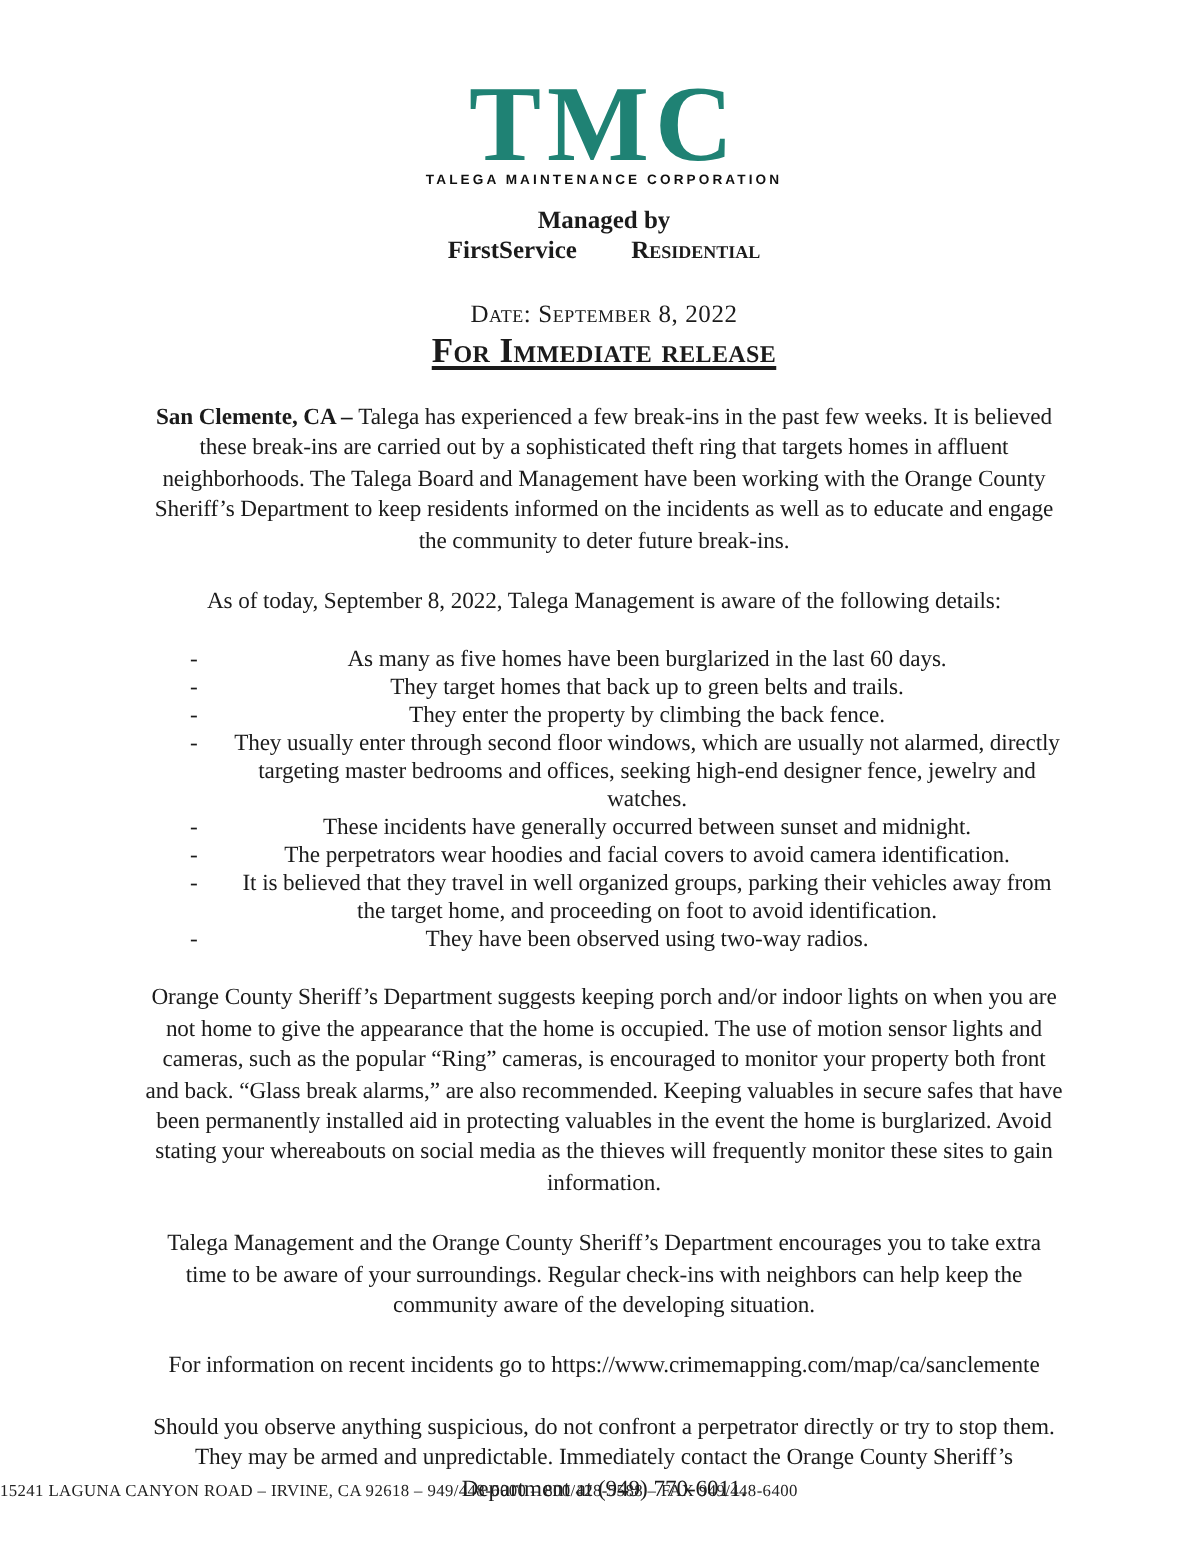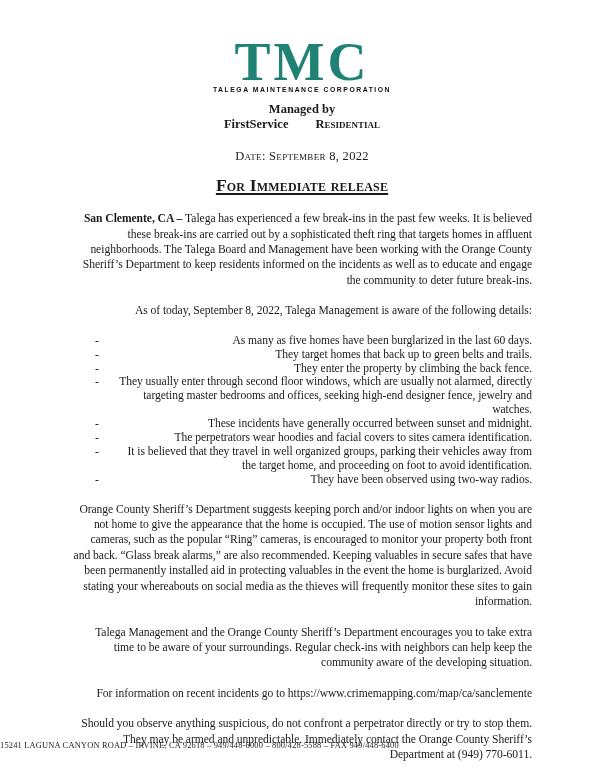--- a/index.html
+++ b/index.html
@@ -60,30 +60,29 @@
 
   .headline {
     display: inline-block;
     font-variant: small-caps;
     font-weight: bold;
     font-size: 17.5px;
     letter-spacing: 0.2px;
     text-decoration: underline;
     text-decoration-thickness: 1.5px;
     text-underline-offset: 2px;
-    margin-top: 11px;
   }
 
   
   .doc-body {
     margin-top: 15px;
     font-size: 11.6px;
     line-height: 15.4px;
     letter-spacing: -0.05px;
-    text-align: right;
+    text-align: center;
   }
   .doc-body p { margin: 0 0 15px 0; }
   .lead-bold { font-weight: bold; }
 
   ul.details {
     list-style: none;
     margin: 0 0 15px 0;
     padding: 0;
     line-height: 13.9px;
   }
@@ -155,21 +154,21 @@
       <li>
         <span class="marker">-</span>
         <span>They usually enter through second floor windows, which are usually not alarmed, directly targeting master bedrooms and offices, seeking high-end designer fence, jewelry and watches.</span>
       </li>
       <li>
         <span class="marker">-</span>
         <span>These incidents have generally occurred between sunset and midnight.</span>
       </li>
       <li>
         <span class="marker">-</span>
-        <span>The perpetrators wear hoodies and facial covers to sites camera identification.</span>
+        <span>The perpetrators wear hoodies and facial covers to avoid camera identification.</span>
       </li>
       <li>
         <span class="marker">-</span>
         <span>It is believed that they travel in well organized groups, parking their vehicles away from the target home, and proceeding on foot to avoid identification.</span>
       </li>
       <li>
         <span class="marker">-</span>
         <span>They have been observed using two-way radios.</span>
       </li>
     </ul>

